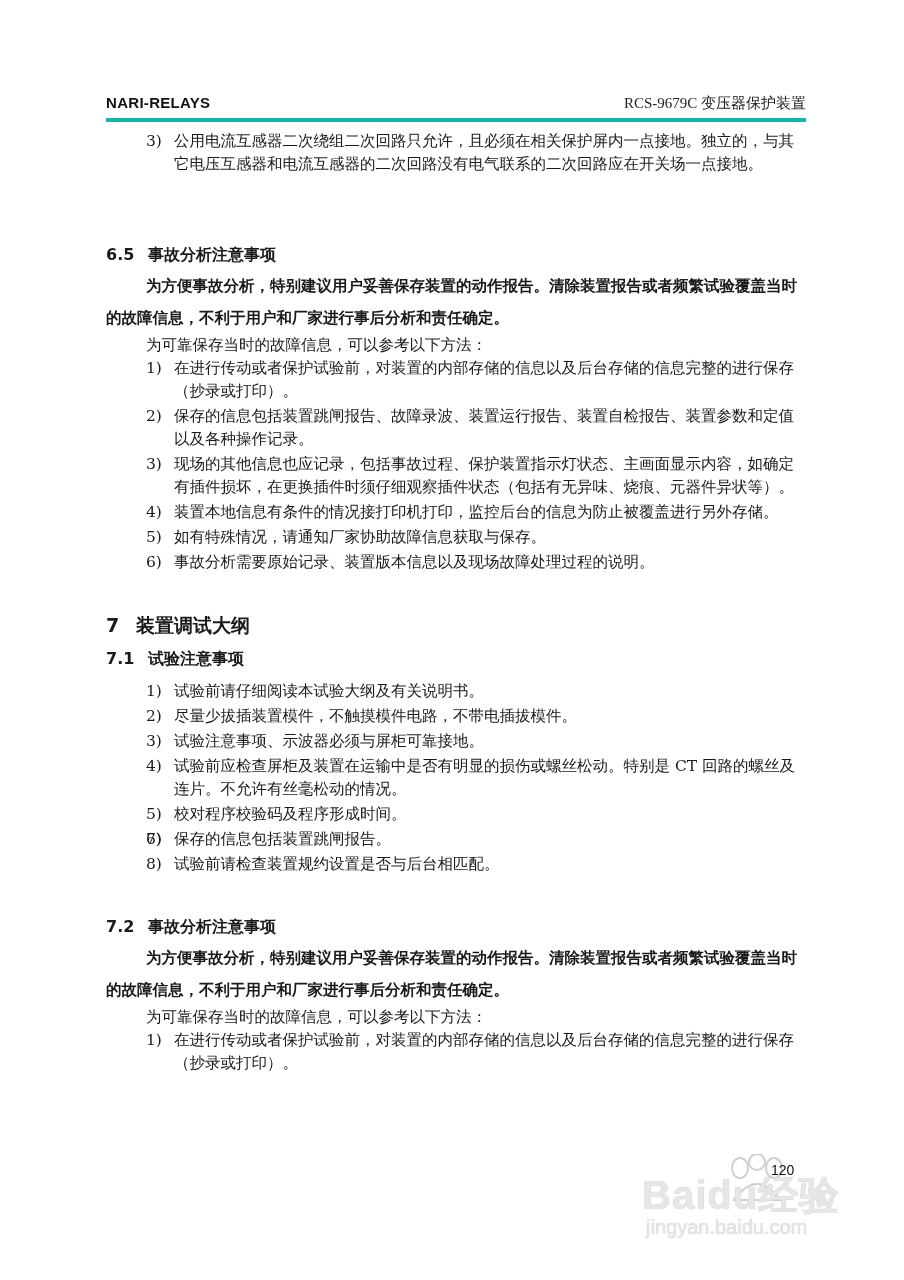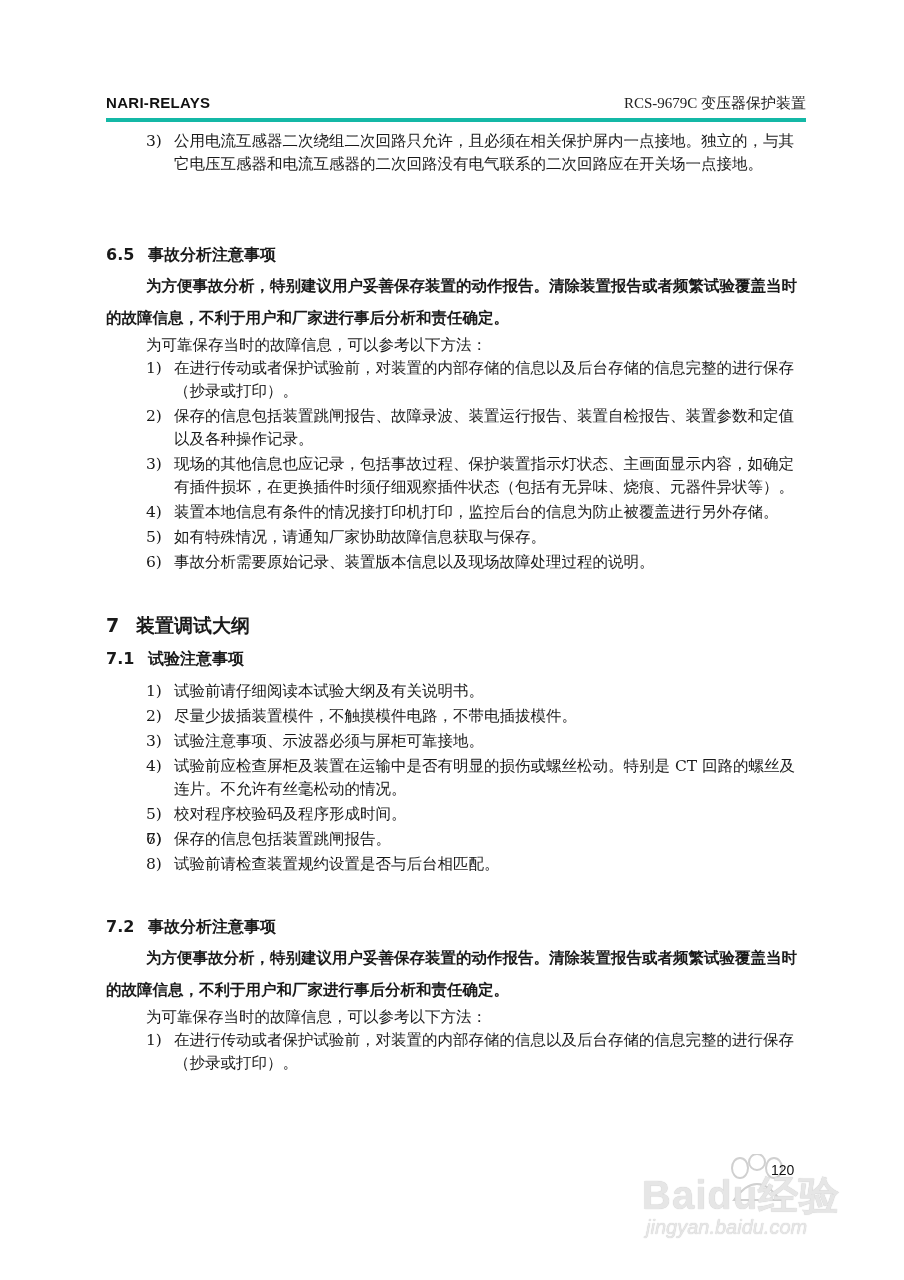--- a/index.html
+++ b/index.html
@@ -32,21 +32,21 @@
   .page-num {
     position: absolute; left: 771px; top: 1162px; font-family: "Liberation Sans", sans-serif;
     font-size: 14px; color: #111;
   }
   .watermark {
     position: absolute; left: 642px; top: 1150px; width: 230px; height: 100px;
     color: #d9d9d9; font-family: "Liberation Sans", sans-serif; pointer-events: none;
   }
   .wm-logo { position: absolute; left: 0; top: 18px; font-size: 40px; font-weight: bold; color: #e6e6e6;
     text-shadow: 0 0 1px #bbb; letter-spacing: 1px; }
-  .wm-url { position: absolute; left: 4px; top: 66px; font-size: 20px; color: #e6e6e6; text-shadow: 0 0 1px #bbb; font-style: italic; }
+  .wm-url { position: absolute; left: 4px; top: 66px; font-size: 20px; color: #e6e6e6; text-shadow: 0 0 1px #bbb; }
   .paw { position: absolute; left: 80px; top: 4px; width: 70px; height: 50px; }
 </style>
 </head>
 <body>
 
 <div class="header">
   <span class="brand">NARI-RELAYS</span>
   <span class="doc-title">RCS-9679C 变压器保护装置</span>
 </div>
 

